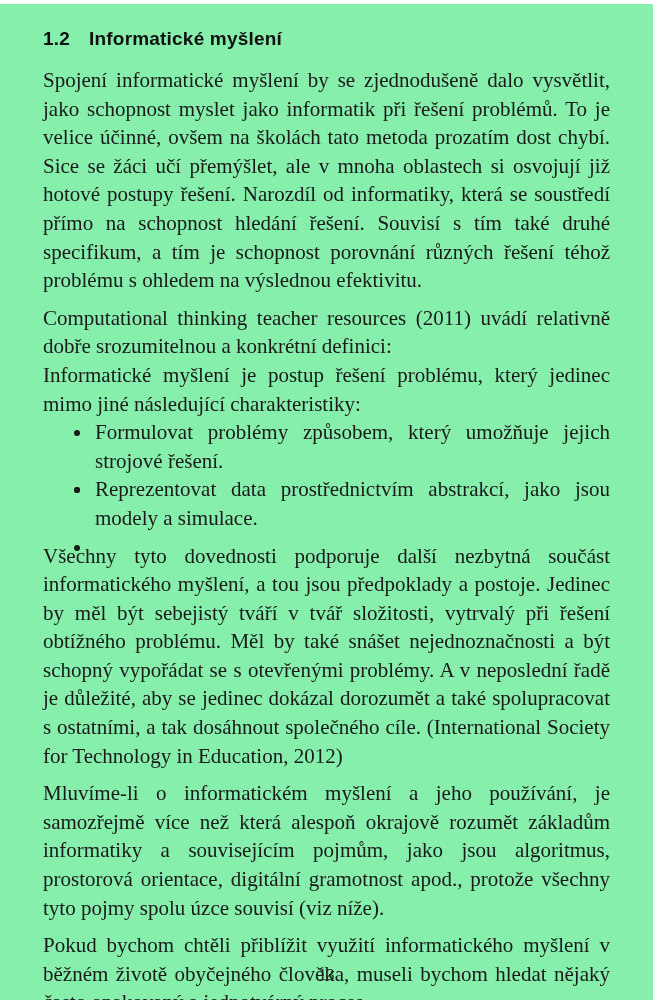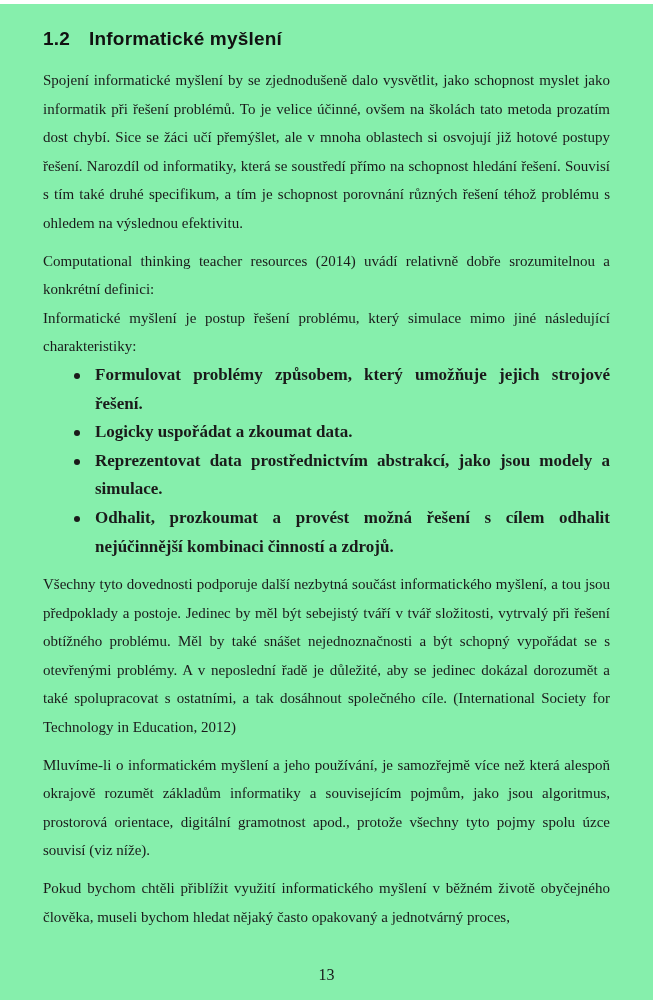--- a/index.html
+++ b/index.html
@@ -24,37 +24,36 @@
     line-height: 26px;
     color: #111111;
     margin-bottom: 14px;
     letter-spacing: 0.2px;
   }
   h1.heading .num {
     display: inline-block;
     margin-right: 19px;
   }
   p.body-par {
-    font-size: 15px;
+    font-size: 21px;
     line-height: 28.6px;
     text-align: justify;
     margin-bottom: 9px;
   }
   p.tight { margin-bottom: 0; }
   ul.bullets {
     list-style: none;
     margin: 0 0 9px 0;
   }
   ul.bullets li {
     position: relative;
     padding-left: 52px;
-    font-size: 17px;
+    font-size: 21px;
     line-height: 28.6px;
     text-align: justify;
-    font-weight: bold;
   }
   ul.bullets .marker {
     position: absolute;
     left: 31px;
     top: 12px;
     width: 6px;
     height: 6px;
     border-radius: 50%;
     background: #1a1a1a;
   }
@@ -73,28 +72,28 @@
 
 <div class="page">
   <div class="content">
 
     <h1 class="heading">
       <span class="num">1.2</span><span>Informatické myšlení</span>
     </h1>
 
     <p class="body-par">Spojení informatické myšlení by se zjednodušeně dalo vysvětlit, jako schopnost myslet jako informatik při řešení problémů. To je velice účinné, ovšem na školách tato metoda prozatím dost chybí. Sice se žáci učí přemýšlet, ale v mnoha oblastech si osvojují již hotové postupy řešení. Narozdíl od informatiky, která se soustředí přímo na schopnost hledání řešení. Souvisí s tím také druhé specifikum, a tím je schopnost porovnání různých řešení téhož problému s ohledem na výslednou efektivitu.</p>
 
-    <p class="body-par tight">Computational thinking teacher resources (2014) uvádí relativně dobře srozumitelnou a konkrétní definici:</p>
-    <p class="body-par tight">Informatické myšlení je postup řešení problému, který simulace mimo jiné následující charakteristiky:</p>
+    <p class="body-par tight">Computational thinking teacher resources (2011) uvádí relativně dobře srozumitelnou a konkrétní definici:</p>
+    <p class="body-par tight">Informatické myšlení je postup řešení problému, který jedinec mimo jiné následující charakteristiky:</p>
 
     <ul class="bullets">
       <li><span class="marker"></span><span>Formulovat problémy způsobem, který umožňuje jejich strojové řešení.</span></li>
-      <li><span class="marker"></span><span>Logicky uspořádat a zkoumat data.</span></li>
+      <li><span class="marker"></span></li>
       <li><span class="marker"></span><span>Reprezentovat data prostřednictvím abstrakcí, jako jsou modely a simulace.</span></li>
-      <li><span class="marker"></span><span>Odhalit, prozkoumat a provést možná řešení s cílem odhalit nejúčinnější kombinaci činností a zdrojů.</span></li>
+      <li><span class="marker"></span></li>
     </ul>
 
     <p class="body-par">Všechny tyto dovednosti podporuje další nezbytná součást informatického myšlení, a tou jsou předpoklady a postoje. Jedinec by měl být sebejistý tváří v tvář složitosti, vytrvalý při řešení obtížného problému. Měl by také snášet nejednoznačnosti a být schopný vypořádat se s otevřenými problémy. A v neposlední řadě je důležité, aby se jedinec dokázal dorozumět a také spolupracovat s ostatními, a tak dosáhnout společného cíle. (International Society for Technology in Education, 2012)</p>
 
     <p class="body-par">Mluvíme-li o informatickém myšlení a jeho používání, je samozřejmě více než která alespoň okrajově rozumět základům informatiky a souvisejícím pojmům, jako jsou algoritmus, prostorová orientace, digitální gramotnost apod., protože všechny tyto pojmy spolu úzce souvisí (viz níže).</p>
 
     <p class="body-par">Pokud bychom chtěli přiblížit využití informatického myšlení v běžném životě obyčejného člověka, museli bychom hledat nějaký často opakovaný a jednotvárný proces,</p>
 
   </div>
 

